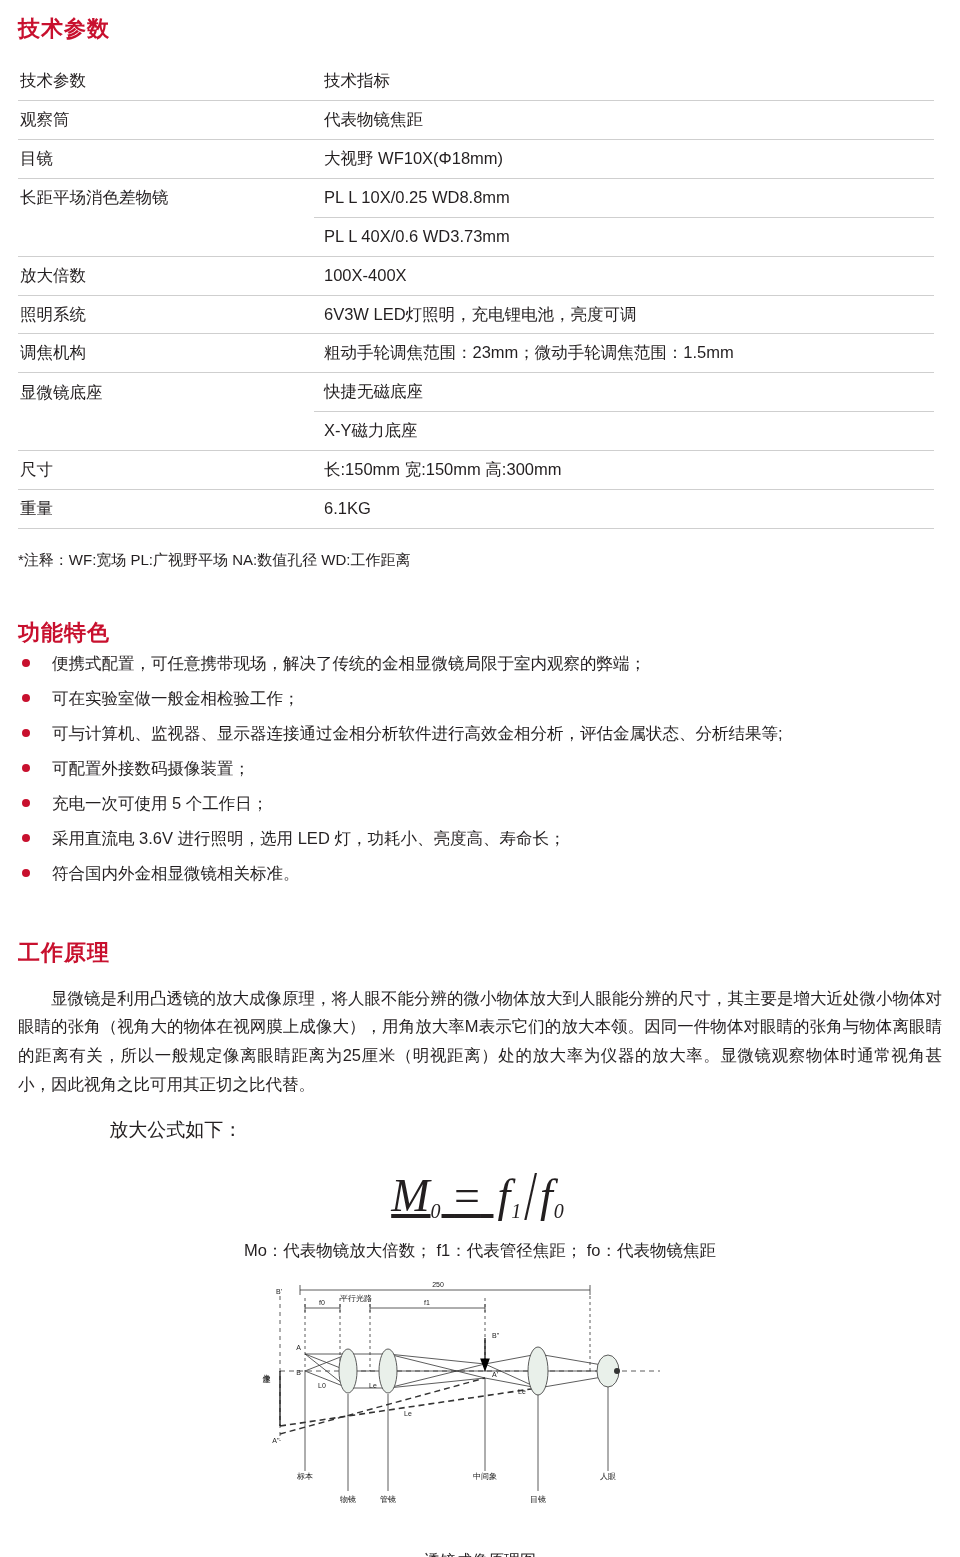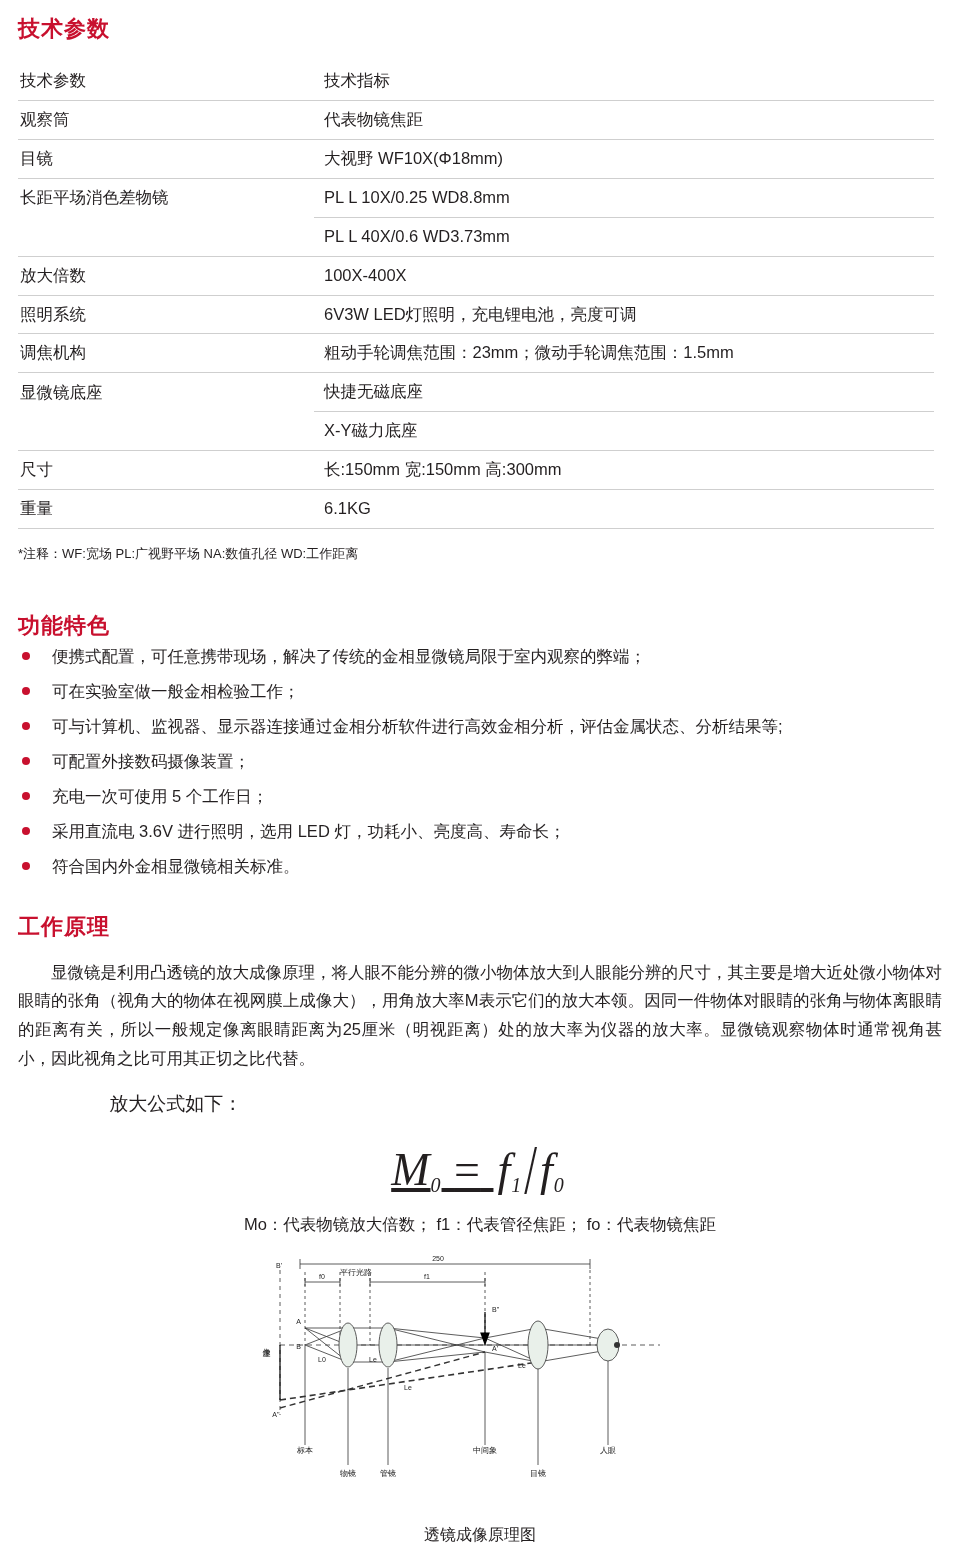--- a/index.html
+++ b/index.html
@@ -21,21 +21,21 @@
   }
   h2.section-title {
     color: #c8102e;
     font-size: 22px;
     font-weight: bold;
     margin: 0;
     letter-spacing: 1px;
   }
   #spec-title { padding: 14px 0 0 18px; }
   #feature-title { padding: 0 0 0 18px; margin-top: 48px; }
-  #principle-title { padding: 0 0 0 18px; margin-top: 33px; }
+  #principle-title { padding: 0 0 0 18px; margin-top: 52px; }
 
   
   table.spec {
     margin: 18px 0 0 18px;
     border-collapse: collapse;
     width: 916px;
     font-size: 16.5px;
   }
   table.spec td {
     padding: 7px 4px 7px 2px;
@@ -46,22 +46,22 @@
   table.spec td.label {
     width: 290px;
     padding-left: 2px;
   }
   table.spec td.value {
     padding-left: 10px;
   }
   table.spec td.nb { border-bottom: none; }
 
   .note {
-    margin: 16px 0 0 18px;
-    font-size: 13px;
+    margin: 22px 0 0 18px;
+    font-size: 15px;
   }
 
   
   ul.features {
     margin: 4px 0 0 0;
     padding: 0 0 0 18px;
     list-style: none;
     font-size: 16.5px;
   }
   ul.features li {

